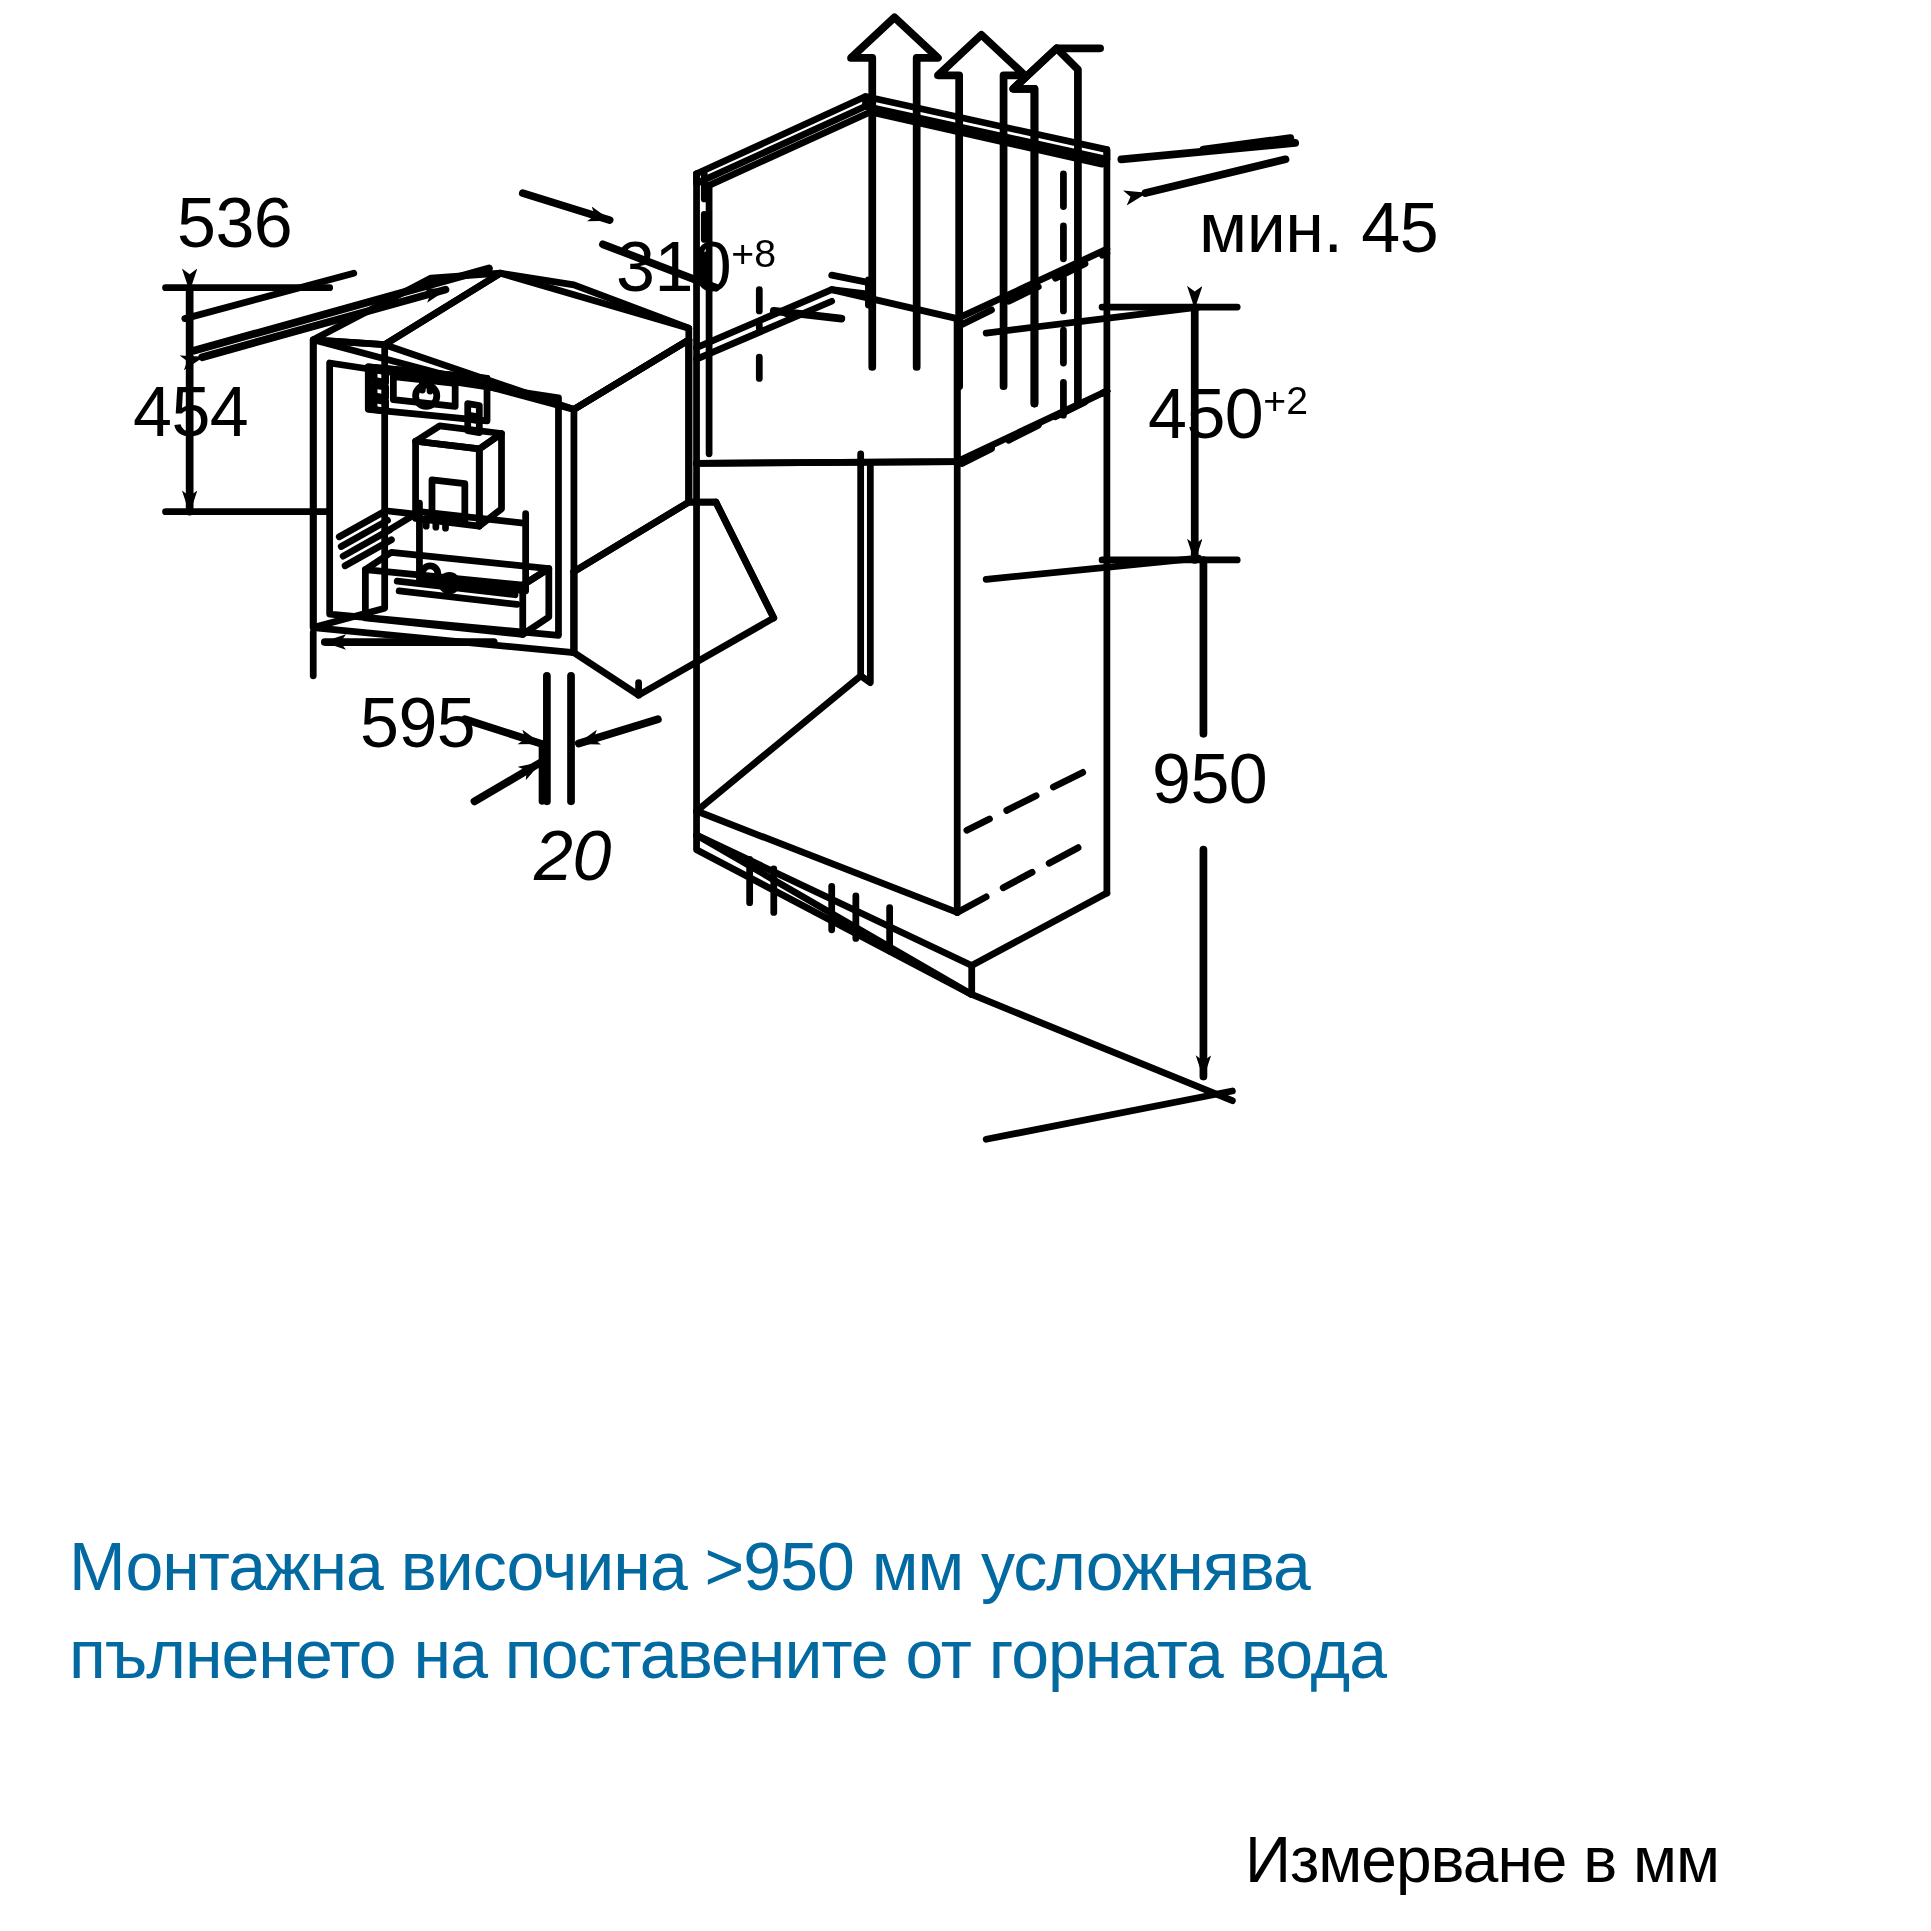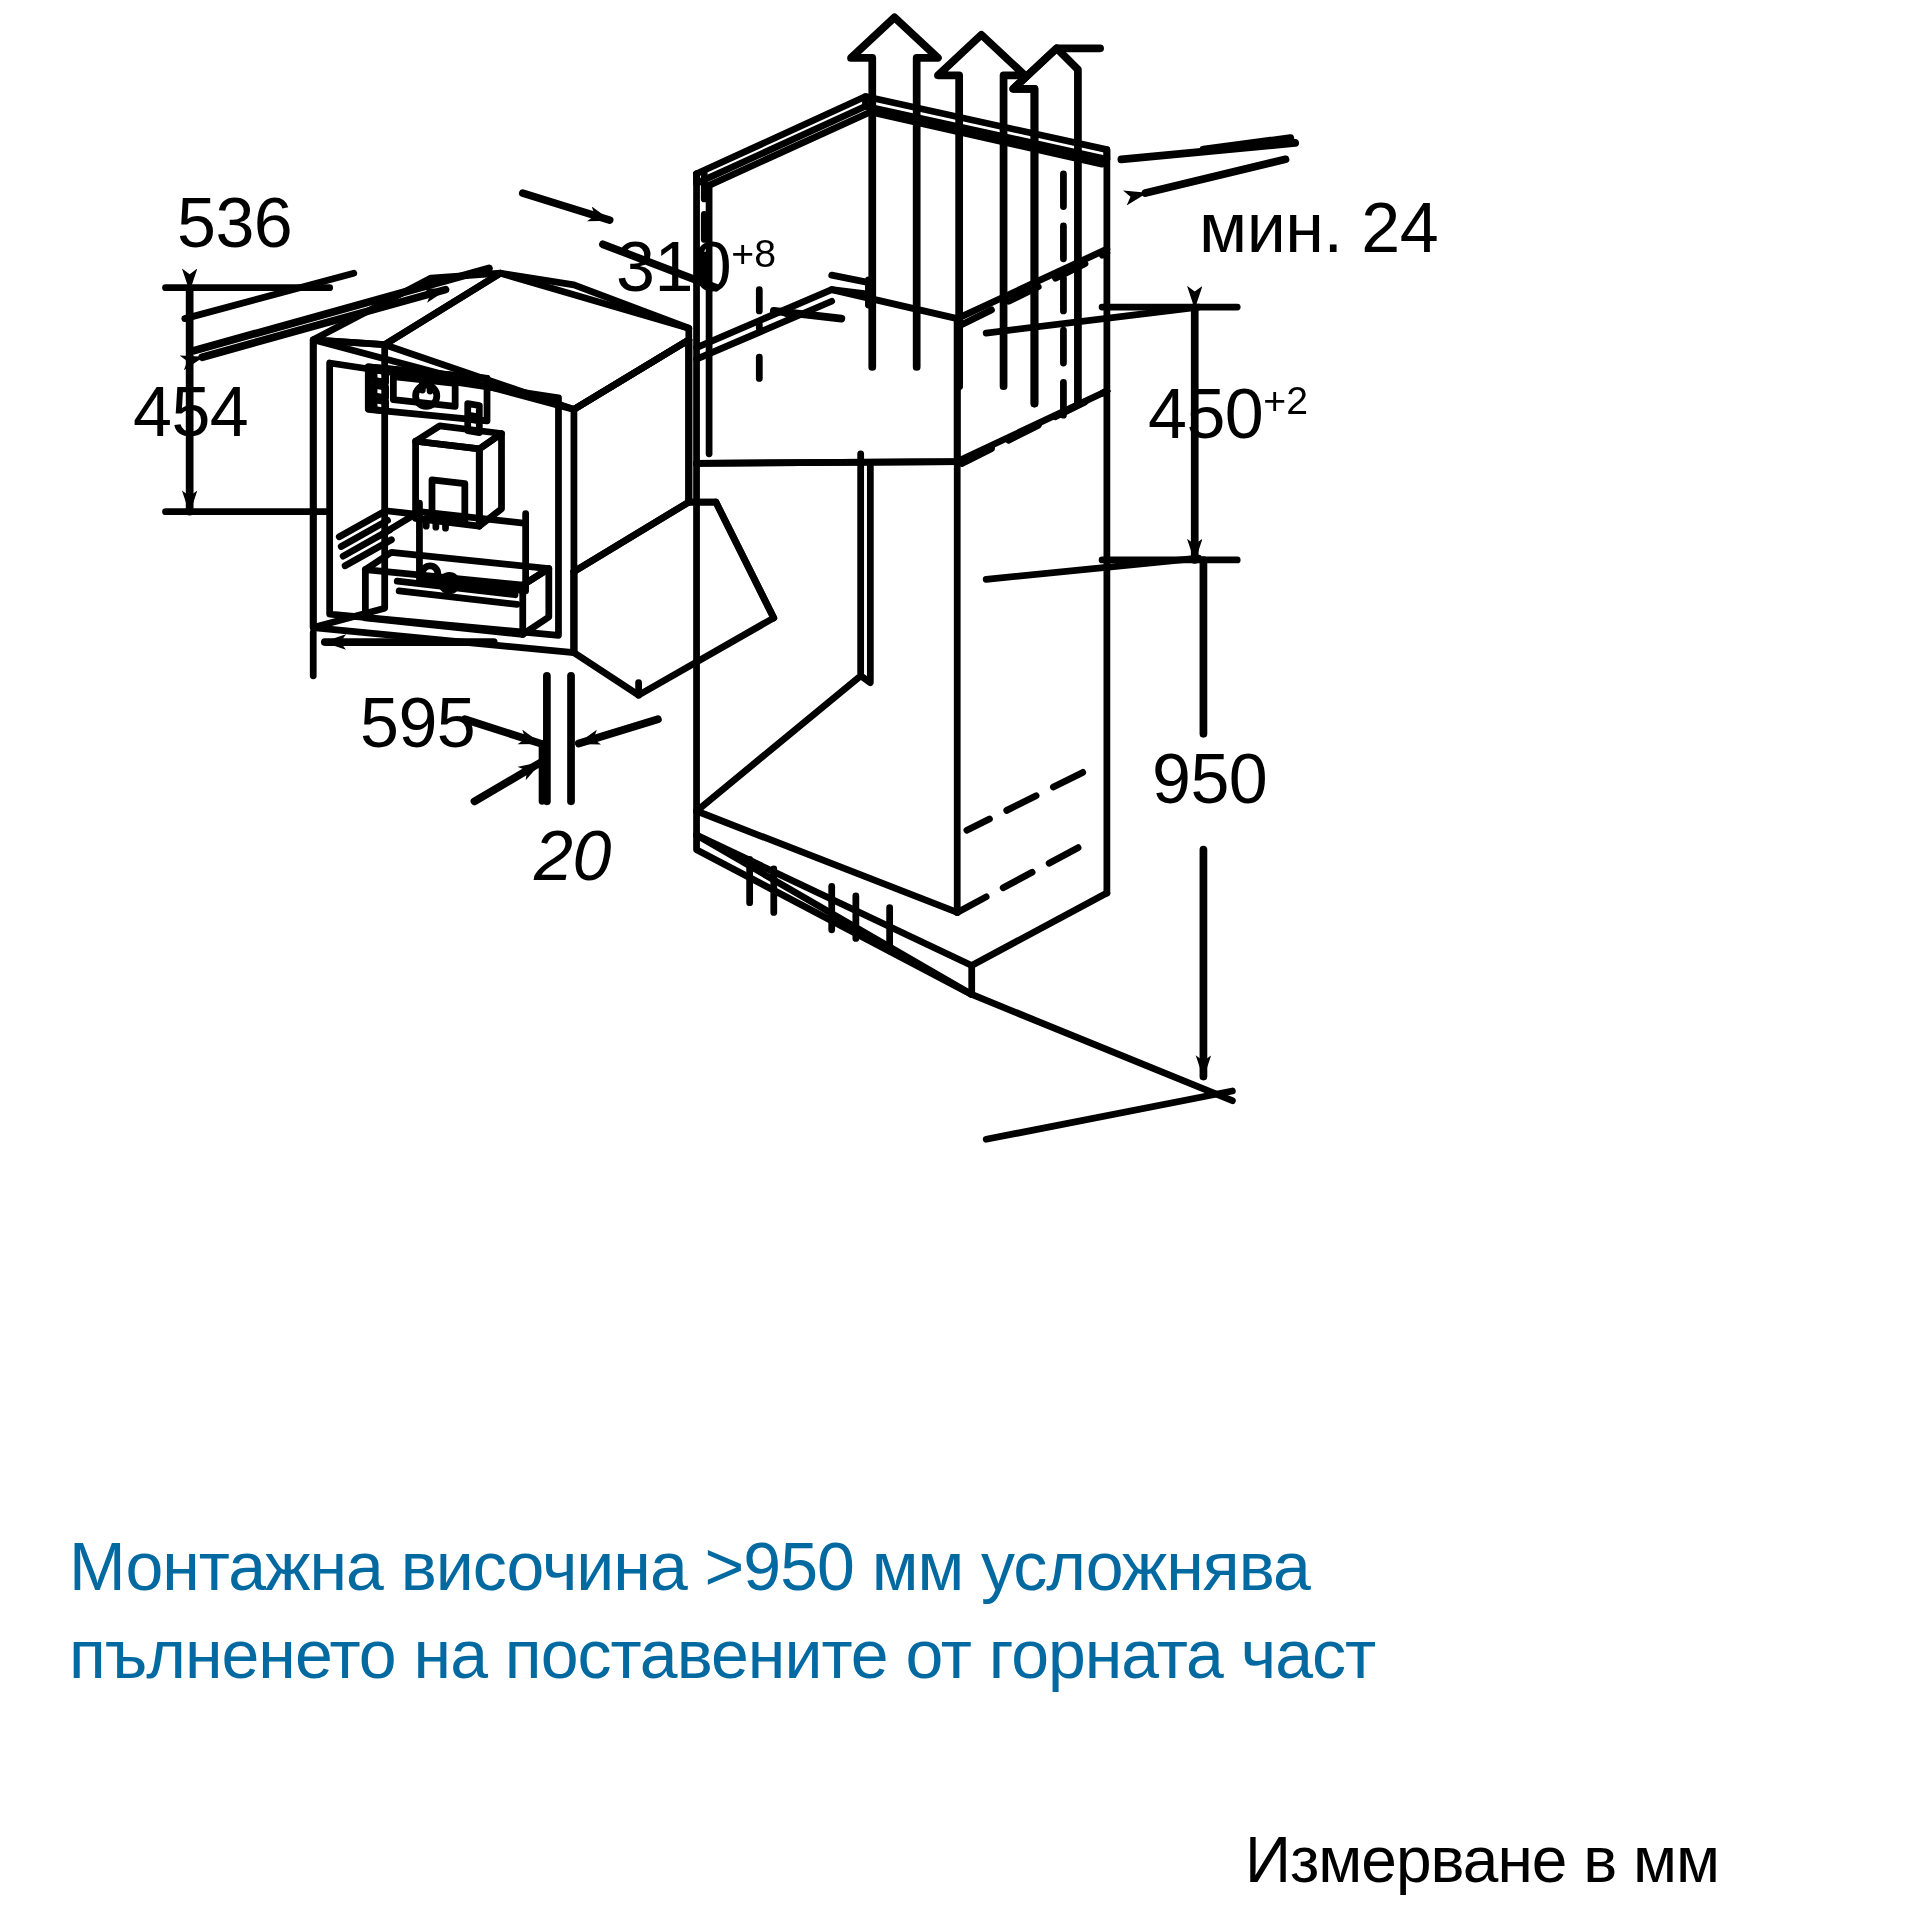--- a/index.html
+++ b/index.html
@@ -231,38 +231,38 @@
 
   <div class="dimtext" style="left:93px;top:372px;font-size:70px;">
     <span>454</span>
   </div>
 
   <div class="dimtext" style="left:576px;top:227px;font-size:70px;">
     <span>310</span><sup>+8</sup>
   </div>
 
   <div class="dimtext" style="left:1159px;top:188px;font-size:70px;">
-    <span>мин. 24</span>
+    <span>мин. 45</span>
   </div>
 
   <div class="dimtext" style="left:1108px;top:374px;font-size:70px;">
     <span>450</span><sup>+2</sup>
   </div>
 
   <div class="dimtext" style="left:1112px;top:739px;font-size:70px;">
     <span>950</span>
   </div>
 
   <div class="dimtext" style="left:320px;top:683px;font-size:70px;">
     <span>595</span>
   </div>
 
   <div class="dimtext" style="left:494px;top:816px;font-size:70px;font-style:italic;">
     <span>20</span>
   </div>
 
   <div class="caption" style="left:29px;top:1522px;"><span>Монтажна височина &gt;950 мм усложнява</span></div>
-  <div class="caption" style="left:29px;top:1610px;"><span>пълненето на поставените от горната част</span></div>
+  <div class="caption" style="left:29px;top:1610px;"><span>пълненето на поставените от горната вода</span></div>
 
   <div class="footnote" style="left:1205px;top:1823px;"><span>Измерване в мм</span></div>
 
 </div>
 
 
 </body></html>

